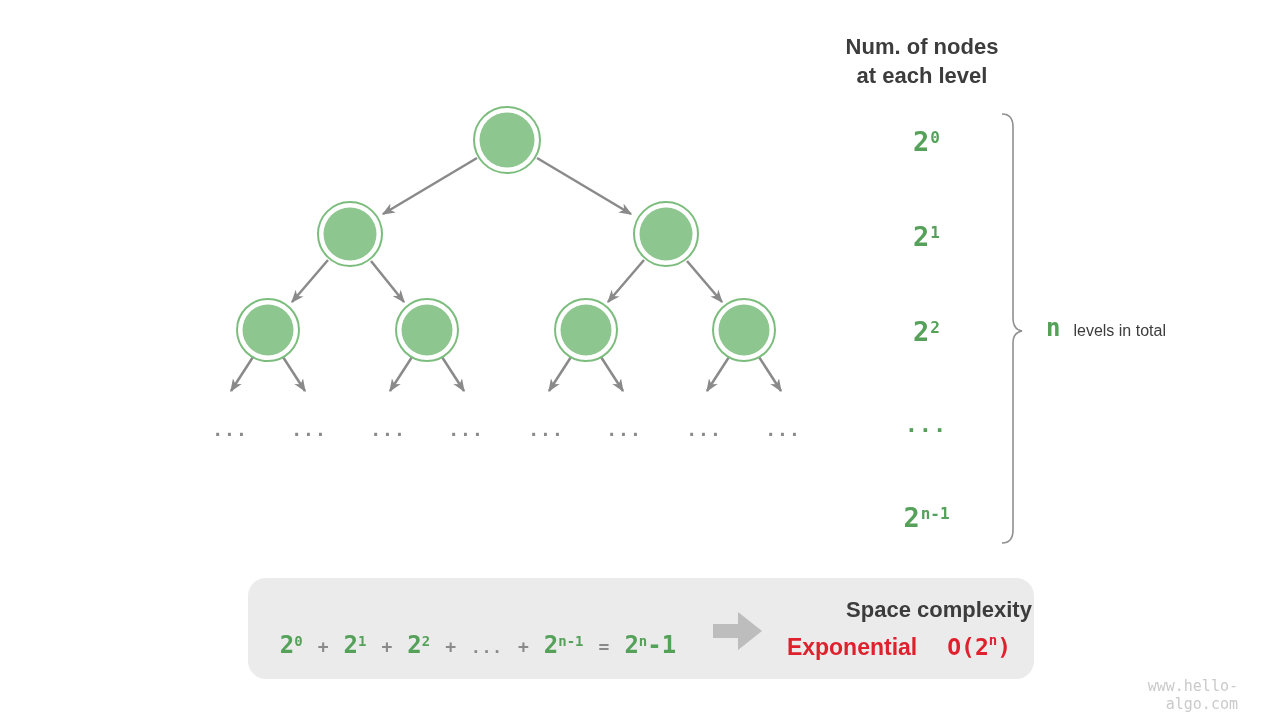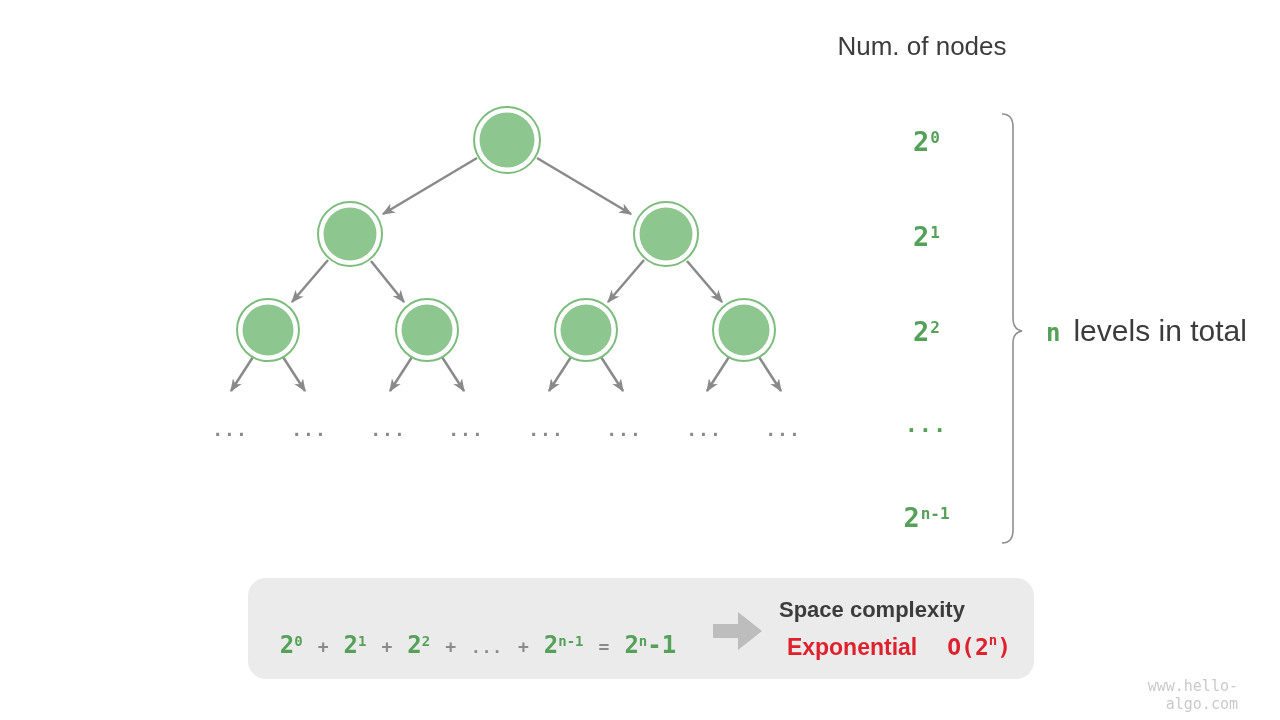--- a/index.html
+++ b/index.html
@@ -3,53 +3,53 @@
 <meta charset="utf-8">
 <style>
   html,body{margin:0;padding:0;background:#fff;}
   .page{position:relative;width:1280px;height:720px;background:#ffffff;overflow:hidden;
         font-family:"Liberation Sans",sans-serif;}
   .box{position:absolute;left:248px;top:578px;width:786px;height:101px;
        background:var(--box-bg,#ebebeb);border-radius:18px;z-index:0;}
   svg.overlay{position:absolute;left:0;top:0;z-index:1;pointer-events:none;}
   .txt{position:absolute;z-index:2;}
 
-  .header{left:810px;top:32px;width:224px;text-align:center;font-size:26px;line-height:29px;
-          color:var(--dark-text,#3c3c3c);}
+  .header{left:810px;top:32px;width:224px;text-align:center;font-size:22px;line-height:29px;
+          color:var(--dark-text,#3c3c3c);font-weight:bold;}
   .green{color:var(--green-text,#55a15a);}
   .dark{color:var(--dark-text,#3c3c3c);}
   .red{color:var(--red-text,#df202d);}
 
   .lvl{left:866px;width:120px;text-align:center;line-height:34px;}
   .lvl .base{font-family:"DejaVu Sans Mono",monospace;font-weight:bold;font-size:27px;}
   .lvl sup{font-family:"DejaVu Sans Mono",monospace;font-weight:bold;font-size:16px;
            position:relative;top:-2px;left:1px;}
   .lvl .dotstxt{font-family:"DejaVu Sans Mono",monospace;font-weight:bold;font-size:22px;letter-spacing:1px;}
 
   .brace-label{left:1046px;top:314px;display:flex;gap:13px;align-items:baseline;}
   .brace-label .n{font-family:"DejaVu Sans Mono",monospace;font-weight:bold;font-size:24px;}
-  .brace-label .rest{font-size:30px;}
+  .brace-label .rest{font-size:16px;}
 
   .edots{position:absolute;top:419px;width:44px;text-align:center;z-index:2;
          font-family:"DejaVu Sans Mono",monospace;font-weight:bold;font-size:18px;
          letter-spacing:1px;color:var(--line-gray,#8a8a8a);}
 
   .box-title-left{left:296px;top:597px;width:360px;text-align:center;
                   font-weight:bold;font-size:22px;color:var(--dark-text,#3c3c3c);}
   .formula{left:278px;top:631px;width:400px;display:flex;justify-content:center;
            align-items:baseline;gap:15px;}
   .formula .tb{font-family:"DejaVu Sans Mono",monospace;font-weight:bold;font-size:24px;
                color:var(--green-text,#55a15a);}
   .formula sup{font-family:"DejaVu Sans Mono",monospace;font-weight:bold;font-size:14px;
                color:var(--green-text,#55a15a);position:relative;top:-1px;}
   .formula .op{font-family:"DejaVu Sans Mono",monospace;font-weight:bold;font-size:18px;
                color:var(--line-gray,#8a8a8a);}
   .formula .fdots{font-size:16px;letter-spacing:1px;}
 
-  .box-title-right{left:779px;top:597px;width:240px;text-align:left;
+  .box-title-right{left:819px;top:597px;width:240px;text-align:center;
                    font-weight:bold;font-size:22px;color:var(--dark-text,#3c3c3c);}
   .complexity{left:779px;top:633px;width:240px;display:flex;justify-content:center;
               align-items:baseline;gap:30px;}
   .complexity .cname{font-weight:bold;font-size:23px;}
   .complexity .cmath{font-family:"DejaVu Sans Mono",monospace;font-weight:bold;font-size:23px;}
   .complexity sup{font-family:"DejaVu Sans Mono",monospace;font-weight:bold;font-size:14px;
                   position:relative;top:-1px;}
 
   .watermark{left:1078px;top:677px;width:160px;text-align:right;
              font-family:"DejaVu Sans Mono",monospace;font-size:15px;
@@ -123,20 +123,21 @@
     </g>
 
     <path class="brace" d="M1002,114 C1009,114 1013,118 1013,127 L1013,318 C1013,325 1016,330 1022,331
              C1016,332 1013,336 1013,343 L1013,530 C1013,539 1009,543 1002,543"></path>
 
     <polygon class="block-arrow" points="713,624 738,624 738,612 762,631 738,650 738,638 713,638"></polygon>
   </svg>
 
   <div class="txt header">
     <div>Num. of nodes</div>
+    <div>at each level</div>
   </div>
 
   <div class="txt lvl green" style="top:123px">
     <span class="base">2</span><sup>0</sup>
   </div>
   <div class="txt lvl green" style="top:218px">
     <span class="base">2</span><sup>1</sup>
   </div>
   <div class="txt lvl green" style="top:313px">
     <span class="base">2</span><sup>2</sup>

